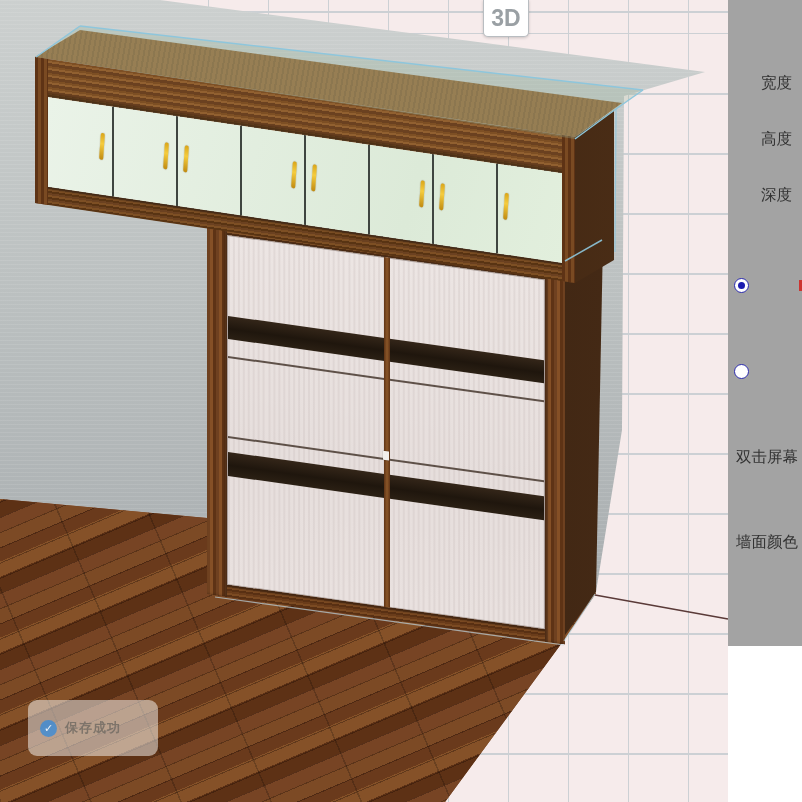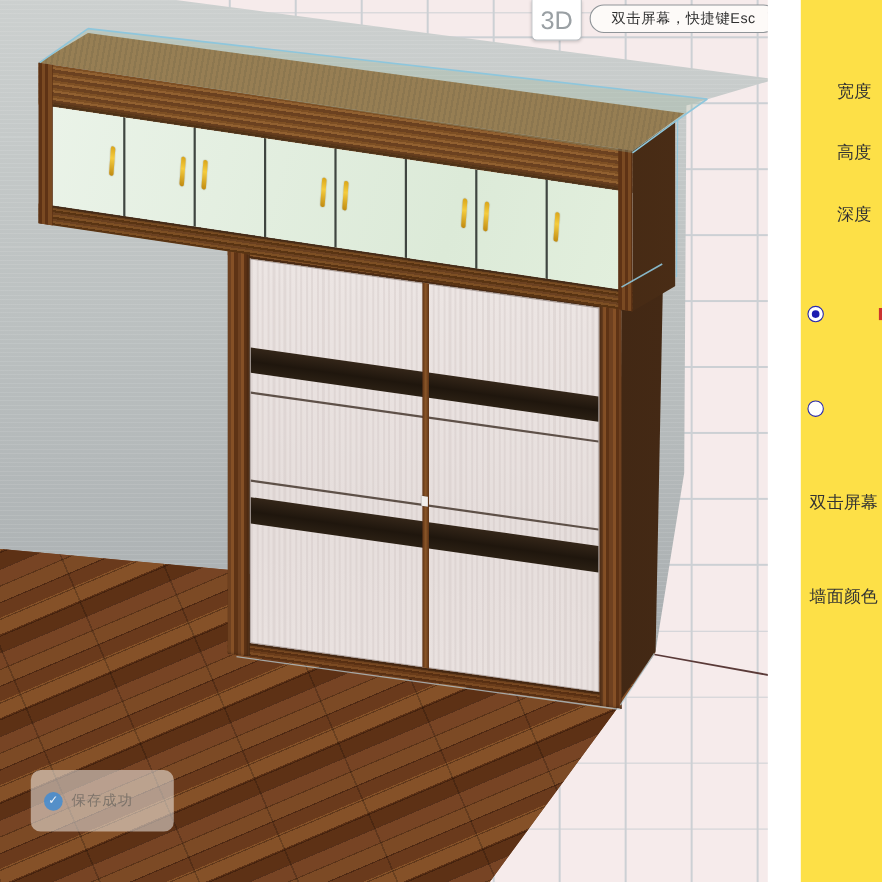--- a/index.html
+++ b/index.html
@@ -1,18 +1,18 @@
 <!DOCTYPE html>
 <html><head>
 <meta charset="utf-8">
 <style>
   html,body{margin:0;padding:0;background:#fff;}
   body{width:802px;height:802px;overflow:hidden;position:relative;
        font-family:"Liberation Sans","DejaVu Sans",sans-serif;}
-  .stage{position:absolute;left:0;top:0;width:698px;height:802px;overflow:hidden;}
+  .stage{position:absolute;left:0;top:0;width:802px;height:802px;overflow:hidden;font-weight:bold;}
 
   
   .tiles{position:absolute;left:0;top:0;width:728px;height:802px;z-index:1;
     background-color:#f6ebeb;
     background-image:
       repeating-linear-gradient(to right,#ccd0d4 0 1.5px,transparent 1.5px 60px),
       repeating-linear-gradient(to bottom,#ccd0d4 0 1.5px,transparent 1.5px 60px);
     background-position:28px 0,0 33px;}
   .graywall{position:absolute;left:0;top:0;width:728px;height:802px;z-index:2;
     background:
@@ -100,21 +100,21 @@
     display:flex;align-items:center;justify-content:center;
     font-size:13px;color:#2f2f2f;letter-spacing:0.5px;}
   .toast{position:absolute;left:28px;top:700px;width:130px;height:56px;z-index:10;
     background:rgba(246,243,239,0.52);border-radius:9px;
     display:flex;align-items:center;gap:8px;padding-left:12px;box-sizing:border-box;}
   .toast-icon{width:17px;height:17px;border-radius:50%;background:rgba(66,140,210,0.85);
     color:rgba(255,255,255,0.9);font-size:11px;line-height:17px;text-align:center;flex:0 0 auto;}
   .toast-text{font-size:13px;color:rgba(115,108,100,0.85);letter-spacing:1px;}
 
   
-  .sidebar{position:absolute;left:728px;top:0;width:74px;height:802px;background:#fde047;z-index:12;}
+  .sidebar{position:absolute;left:728px;top:0;width:74px;height:646px;background:#a3a3a3;z-index:12;}
   .sb-label{position:absolute;font-size:15.5px;color:#333;white-space:nowrap;}
   .sb-label.f0{left:33px;top:73px;} .sb-label.f1{left:33px;top:129px;} .sb-label.f2{left:33px;top:185px;}
   .sb-label.c0{left:8px;top:447px;} .sb-label.c1{left:8px;top:532px;}
   .radio{position:absolute;left:6px;width:15px;height:15px;border:1.5px solid #2a2aad;
     border-radius:50%;box-sizing:border-box;background:#fff;}
   .radio.sel::after{content:"";position:absolute;left:2.5px;top:2.5px;width:7px;height:7px;
     border-radius:50%;background:#1b1bb0;}
   .radio.r0{top:278px;} .radio.r1{top:364px;}
   .red-sliver{position:absolute;left:71px;top:280px;width:3px;height:11px;background:#cc3430;}
 </style>
@@ -182,21 +182,20 @@
     <line x1="643" y1="90" x2="616" y2="109" stroke="#8ec6dc" stroke-width="1.5"></line>
     <line x1="575" y1="139" x2="616" y2="109" stroke="#8ec6dc" stroke-width="1.2"></line>
     <line x1="616" y1="109" x2="615" y2="252" stroke="rgba(142,198,220,0.85)" stroke-width="1.2"></line>
     <line x1="565" y1="261" x2="602" y2="240" stroke="rgba(142,198,220,0.9)" stroke-width="1.5"></line>
     <line x1="595" y1="594" x2="564" y2="641" stroke="rgba(180,205,215,0.75)" stroke-width="1.2"></line>
     <line x1="215" y1="597" x2="564" y2="645" stroke="rgba(190,212,222,0.7)" stroke-width="1.2"></line>
     <line x1="595" y1="595" x2="728" y2="619" stroke="#5a3a38" stroke-width="1.6"></line>
   </svg>
 
   <div class="badge3d">3D</div>
-  <div class="hint">双击屏幕，快捷键Esc</div>
 
   <div class="toast">
     <span class="toast-icon">✓</span>
     <span class="toast-text">保存成功</span>
   </div>
 </div>
 
 <div class="sidebar">
   <div class="sb-label f0">宽度</div>
   <div class="sb-label f1">高度</div>

